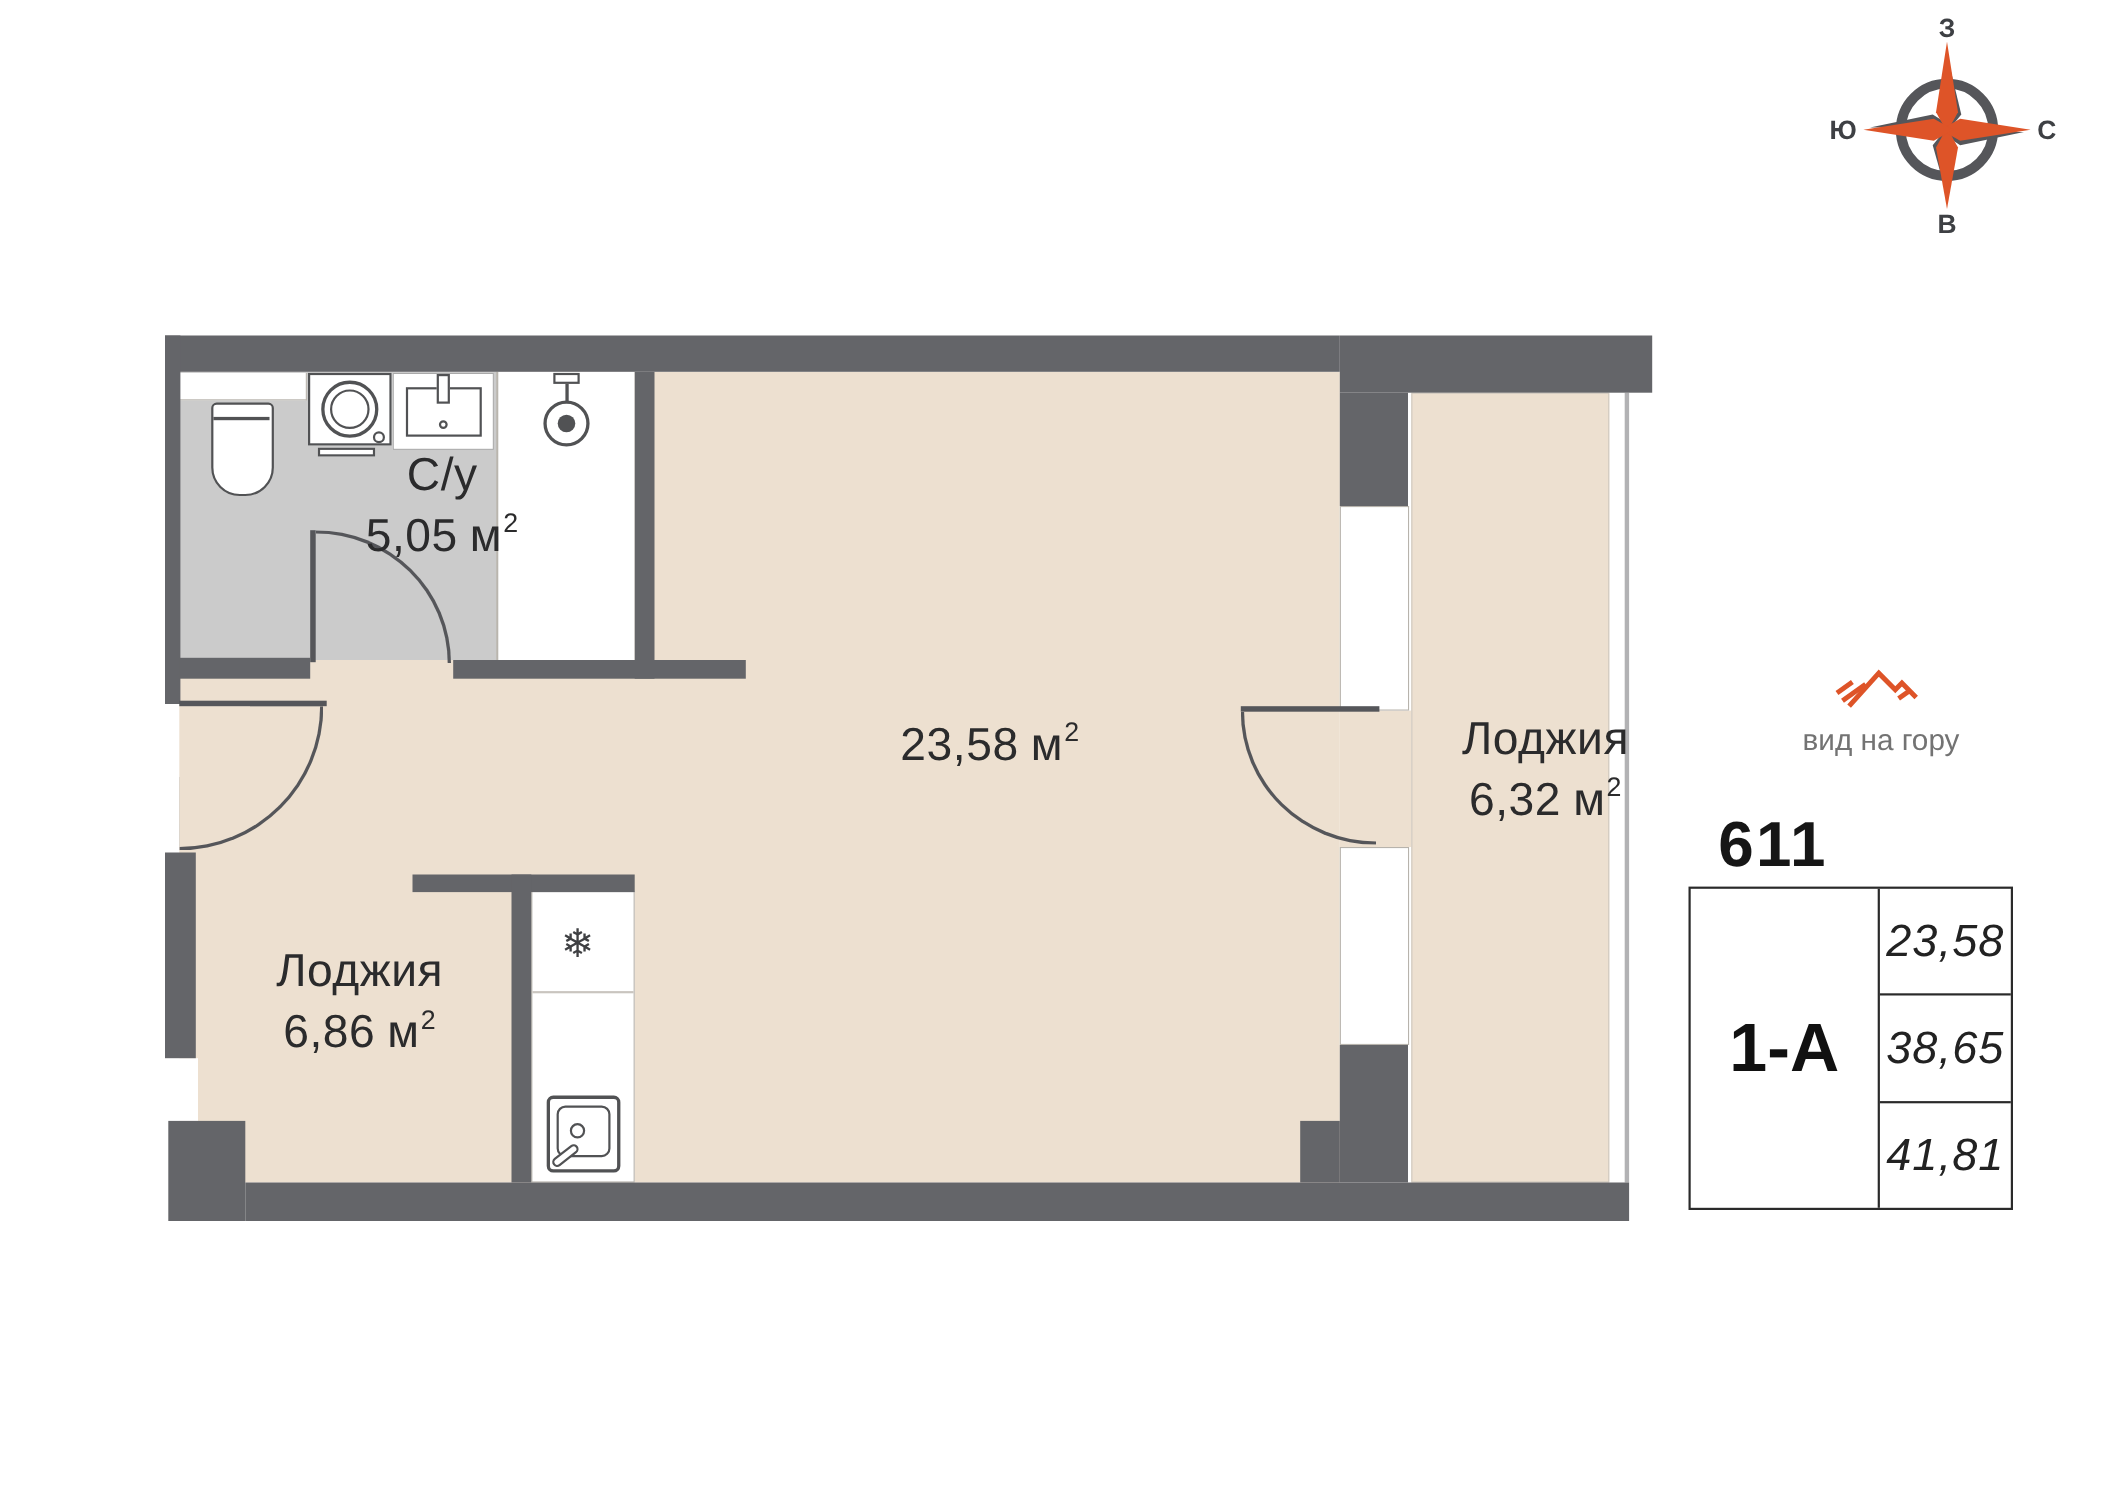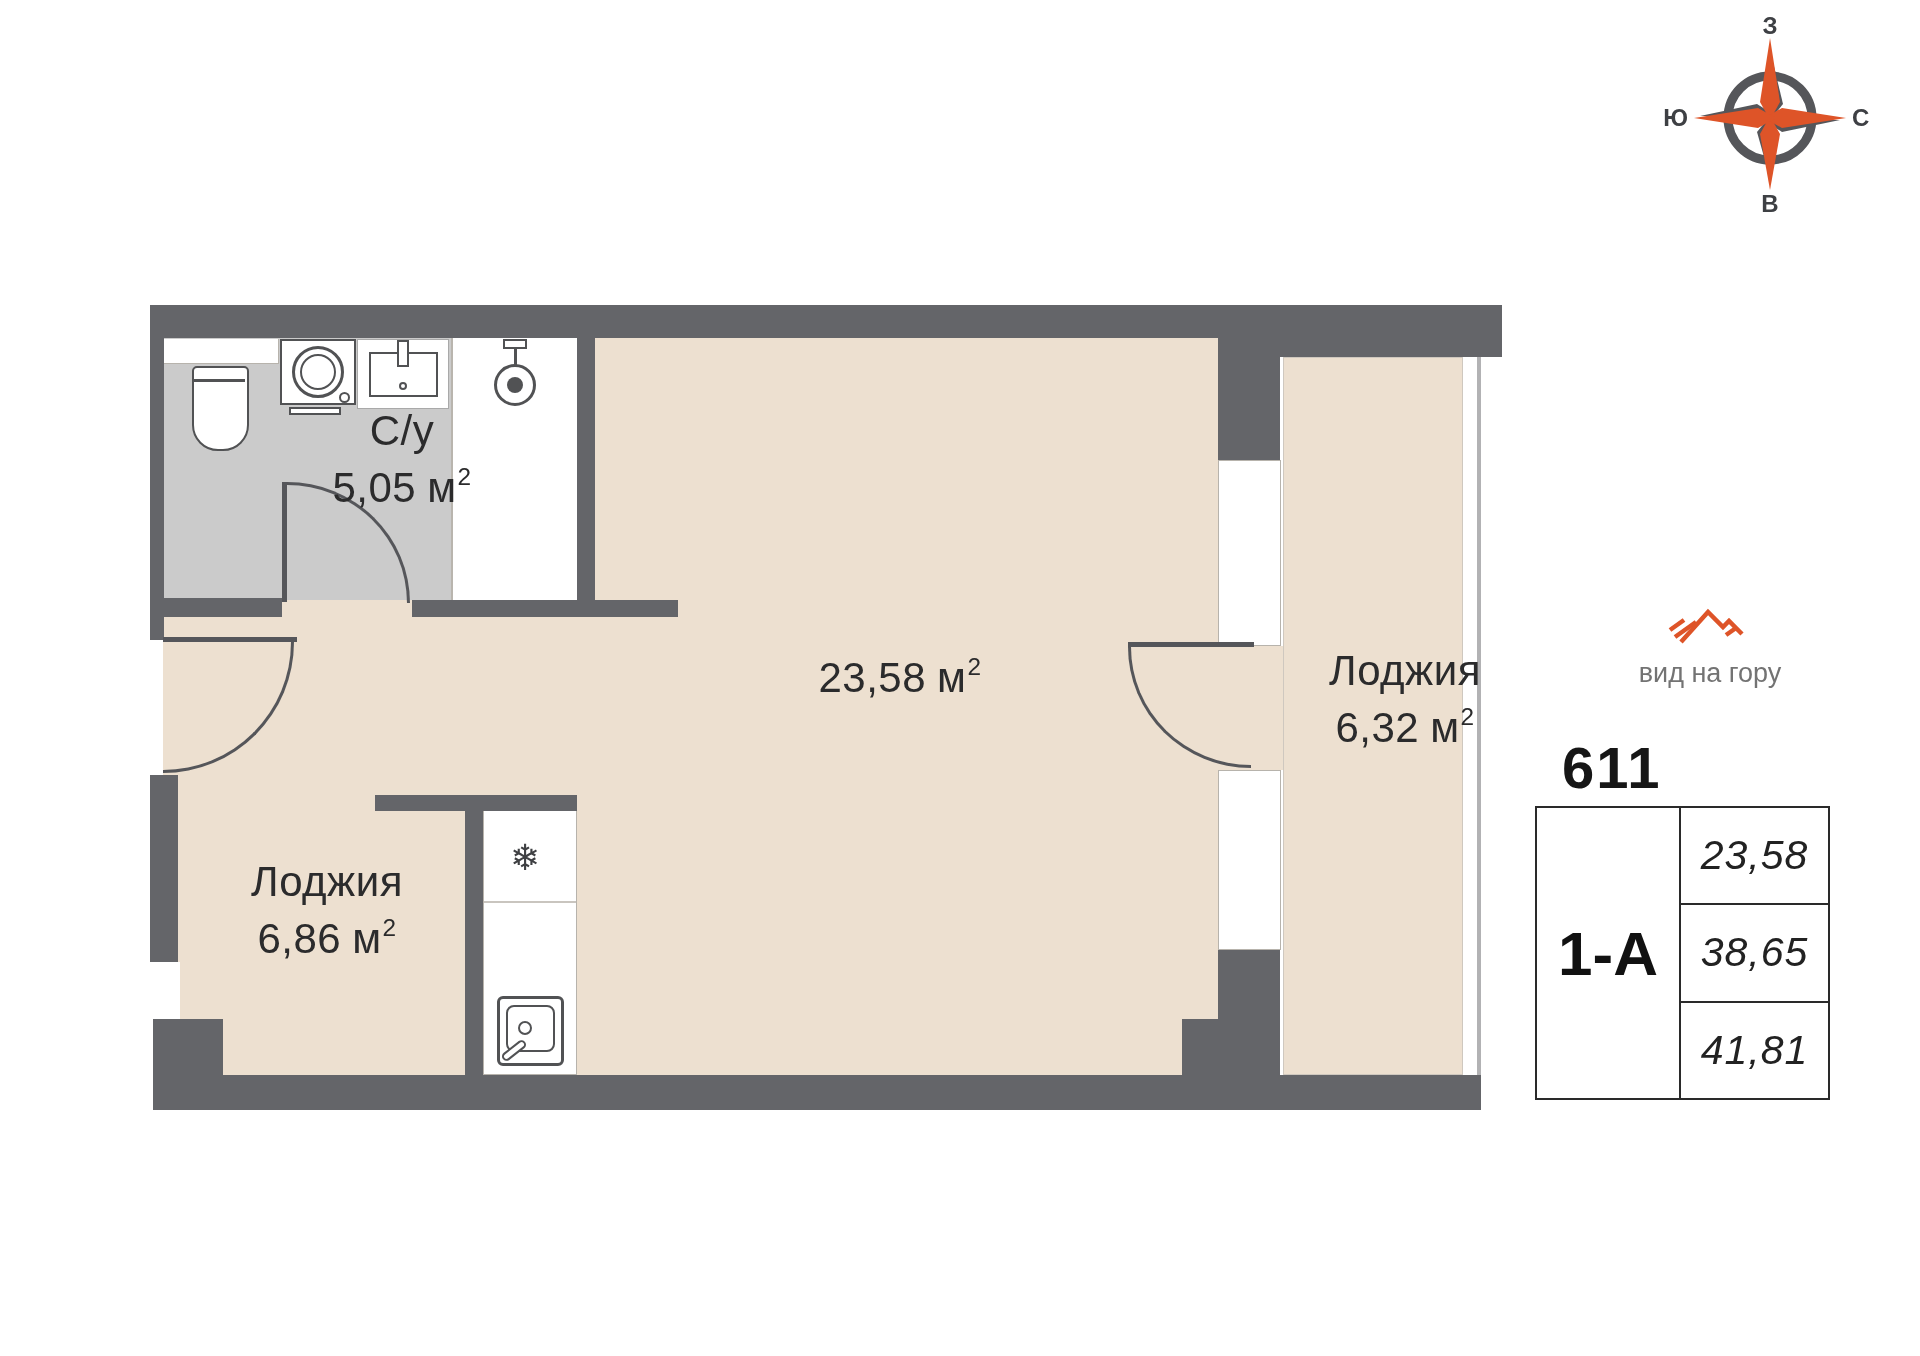--- a/index.html
+++ b/index.html
@@ -27,21 +27,21 @@
   
   .room-label{position:absolute;transform:translateX(-50%);text-align:center;color:#2b2b2c;
     font-size:42px;line-height:48px;white-space:nowrap;letter-spacing:.5px}
   .room-label sup{font-size:58%;position:relative;top:-2px;margin-left:1px}
   .unit{margin-left:11px}
   
   .view-note{position:absolute;transform:translateX(-50%);font-size:27px;color:#737373;white-space:nowrap}
   .apt-number{position:absolute;font-size:58px;font-weight:700;color:#161616;letter-spacing:2px}
   .spec-table{position:absolute;left:1535px;top:806px;width:295px;height:294px;
     border:2px solid #2a2a2a;display:flex;background:#fff}
-  .spec-left{width:144px;border-right:2px solid #2a2a2a;display:flex;align-items:center;
+  .spec-left{width:172px;border-right:2px solid #2a2a2a;display:flex;align-items:center;
     justify-content:center;font-size:62px;font-weight:700;color:#111}
   .spec-right{flex:1;display:flex;flex-direction:column}
   .spec-cell{flex:1;border-bottom:2px solid #2a2a2a;display:flex;align-items:center;
     justify-content:center;font-style:italic;font-size:41px;color:#222;letter-spacing:1px}
   .spec-cell:last-child{border-bottom:none}
   .snow{position:absolute;font-size:36px;color:#3f4043;line-height:36px}
 </style>
 </head>
 <body>
 

